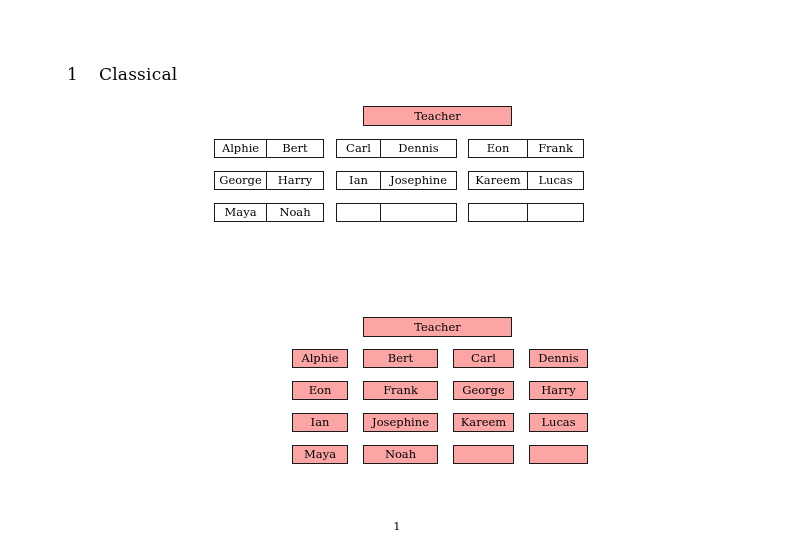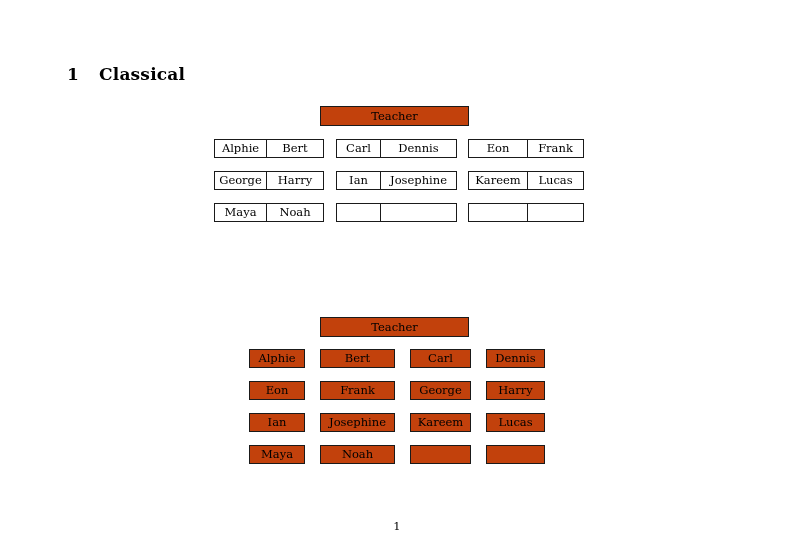--- a/index.html
+++ b/index.html
@@ -20,48 +20,49 @@
     position: absolute;
     inset: 0;
     width: 794px;
     height: 560px;
   }
 
   
   .section-heading {
     position: absolute;
     font-size: 17px;
-    font-weight: bold;
+    font-weight: normal;
     letter-spacing: 0.2px;
     white-space: nowrap;
     line-height: 1;
   }
   .section-heading .sec-num {
     display: inline-block;
     width: 32px;
   }
   .section-heading .sec-title {
     display: inline-block;
   }
 
   #heading-classical   { left: 67px; top: 66px; }
   #heading-distributed { left: 67px; top: 277px; }
 
   
   .lbox {
     position: absolute;
     box-sizing: border-box;
     border: 1px solid #1a1a1a;
-    background: #c2410c;
+    background: #fca5a5;
     height: 19px;
     line-height: 17px;
     font-size: 11.5px;
     text-align: center;
     white-space: nowrap;
     overflow: hidden;
+    margin-left: 43px;
   }
 
   
   .teacher-box {
     width: 149px;
     height: 20px;
     line-height: 18px;
   }
 
   

